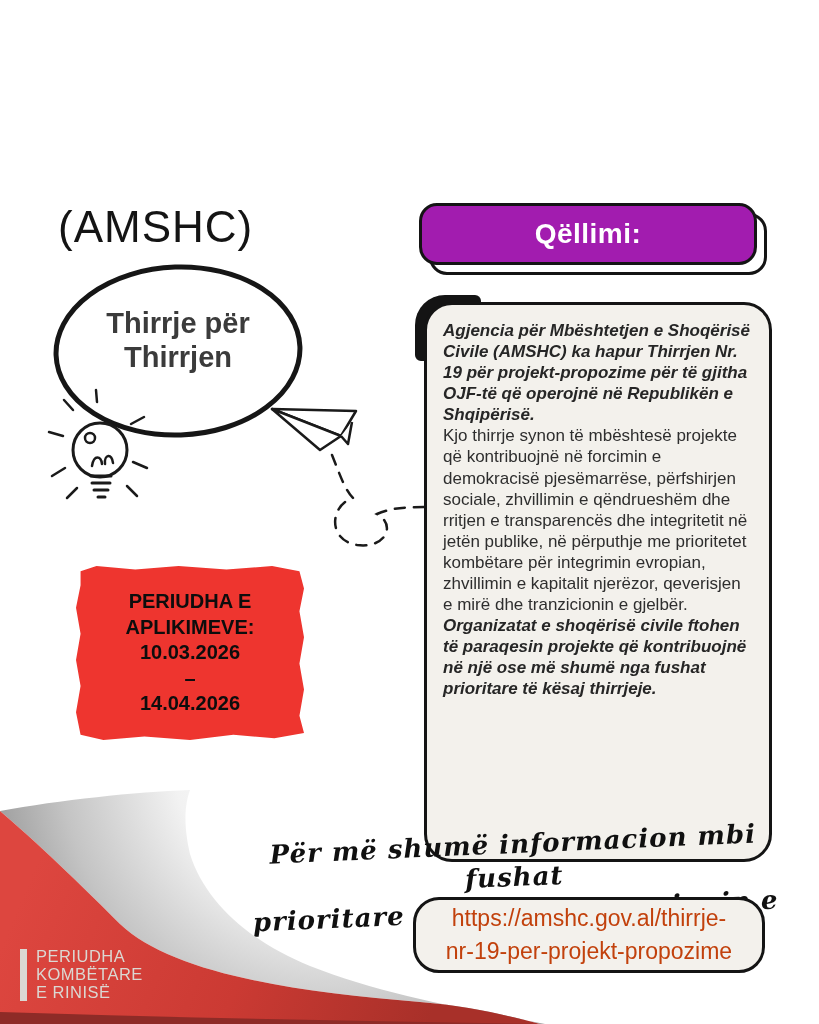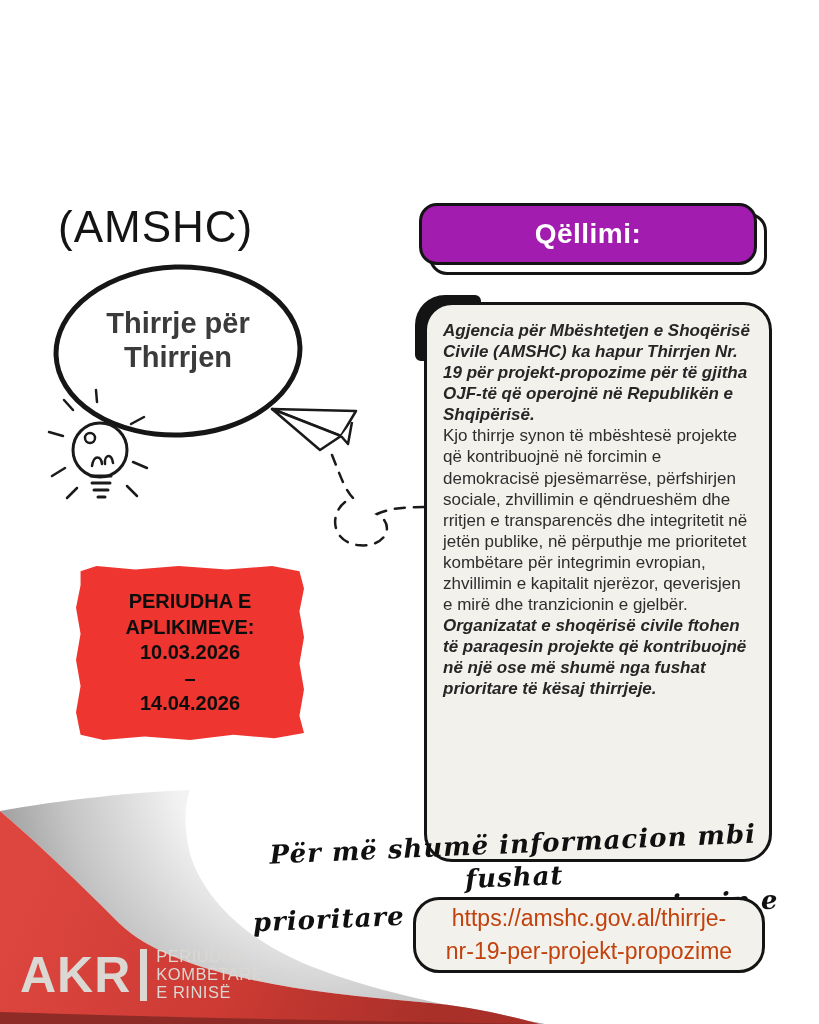--- a/index.html
+++ b/index.html
@@ -176,20 +176,19 @@
     <path fill="url(#curlGrad)" d="M0,67 C50,110 90,150 120,180 C170,228 290,248 420,258 C470,262 510,272 540,280
              L545,280 C470,266 380,250 310,222 C250,198 205,158 190,110 C183,80 185,60 190,46
              C135,48 60,56 0,67 Z"></path>
 
     <path fill="url(#redGrad)" d="M0,67 C50,110 90,150 120,180 C170,228 290,248 420,258 C470,262 510,272 540,280 L0,280 Z"></path>
 
     <path fill="#8e2b27" d="M0,268 C180,274 360,277 540,280 L0,280 Z"></path>
   </svg>
 
   <div class="akr-logo">
-    <div class="akr-abbr">AKR</div>
     <div class="akr-bar"></div>
     <div class="akr-name pre">PERIUDHA
 KOMBËTARE
 E RINISË</div>
   </div>
 
 </div>
 
 </body></html>

